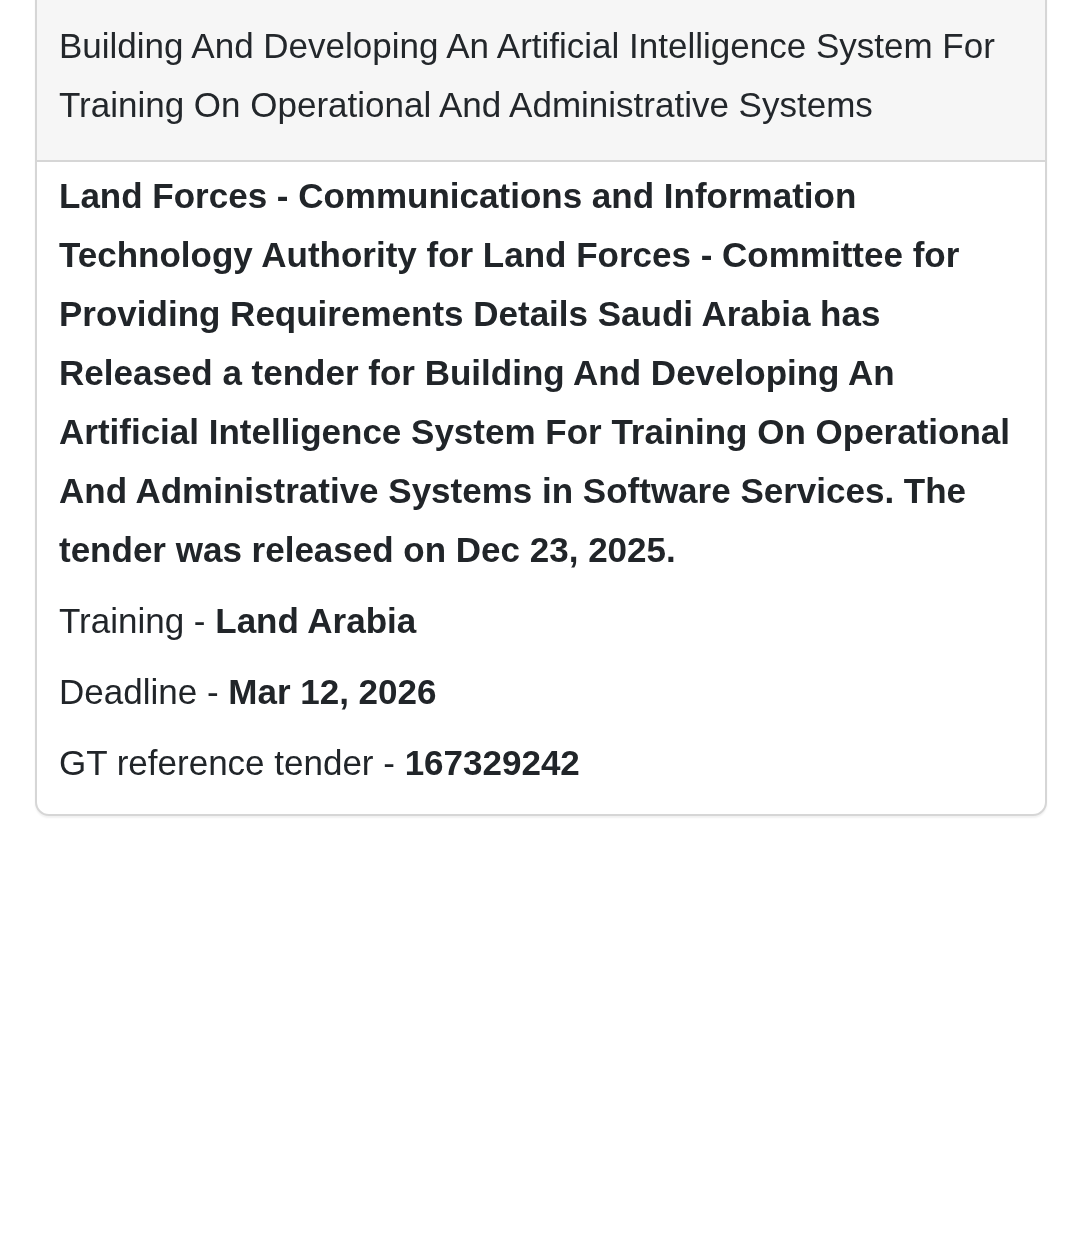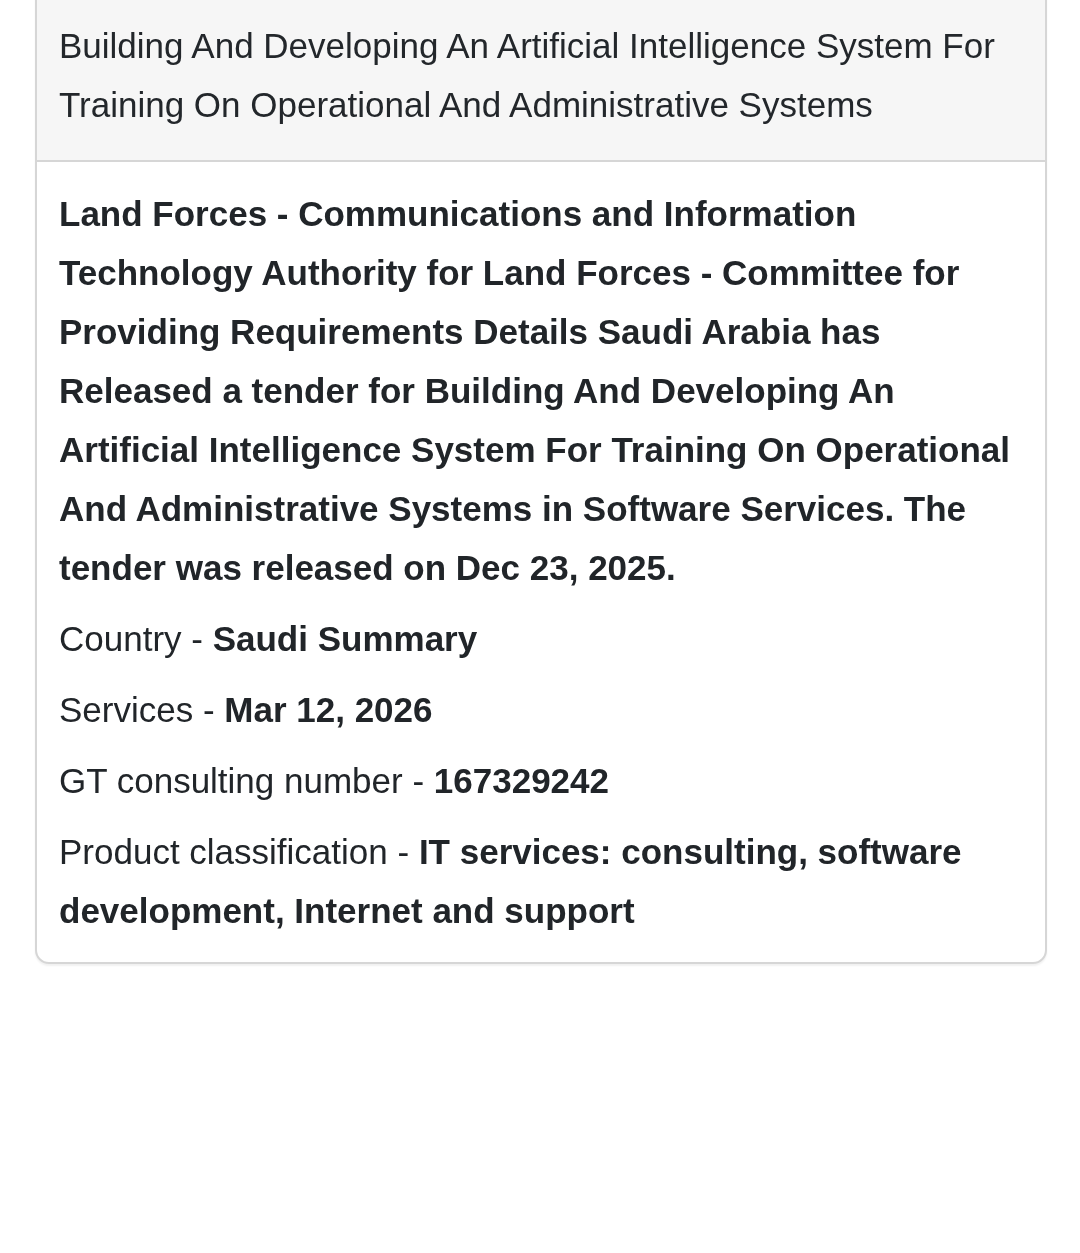--- a/index.html
+++ b/index.html
@@ -26,21 +26,21 @@
     .card-header {
       background: #f6f6f6;
       border-bottom: 2px solid #d6d6d6;
       padding: 18px 22px 26px 22px;
       font-size: 35px;
       line-height: 59px;
       font-weight: 400;
       color: #23272b;
     }
     .card-body {
-      padding: 22px 22px 22px 22px;
+      padding: 4px 22px 22px 22px;
       font-size: 35px;
       line-height: 59px;
       color: #212529;
     }
     .intro {
       margin: 0 0 12px 0;
       font-weight: 600;
     }
     .intro b { font-weight: 700; }
     .field {
@@ -55,25 +55,22 @@
 
 <div class="card">
   <div class="card-header">
     <span>Building And Developing An Artificial Intelligence System For Training On Operational And Administrative Systems</span>
   </div>
   <div class="card-body">
     <p class="intro">
       <span>Land Forces - Communications and Information Technology Authority for Land Forces - Committee for Providing Requirements Details Saudi Arabia has Released a tender for </span><b>Building And Developing An Artificial Intelligence System For Training On Operational And Administrative Systems</b><span> in Software Services. The tender was released on Dec 23, 2025.</span>
     </p>
     <p class="field">
-      <span>Country - </span><span class="value">Saudi Summary</span>
+      <span>Training - </span><span class="value">Land Arabia</span>
     </p>
     <p class="field">
-      <span>Services - </span><span class="value">Mar 12, 2026</span>
+      <span>Deadline - </span><span class="value">Mar 12, 2026</span>
     </p>
     <p class="field">
-      <span>GT consulting number - </span><span class="value">167329242</span>
-    </p>
-    <p class="field">
-      <span>Product classification - </span><span class="value">IT services: consulting, software development, Internet and support</span>
+      <span>GT reference tender - </span><span class="value">167329242</span>
     </p>
   </div>
 </div>
 
 </body></html>

